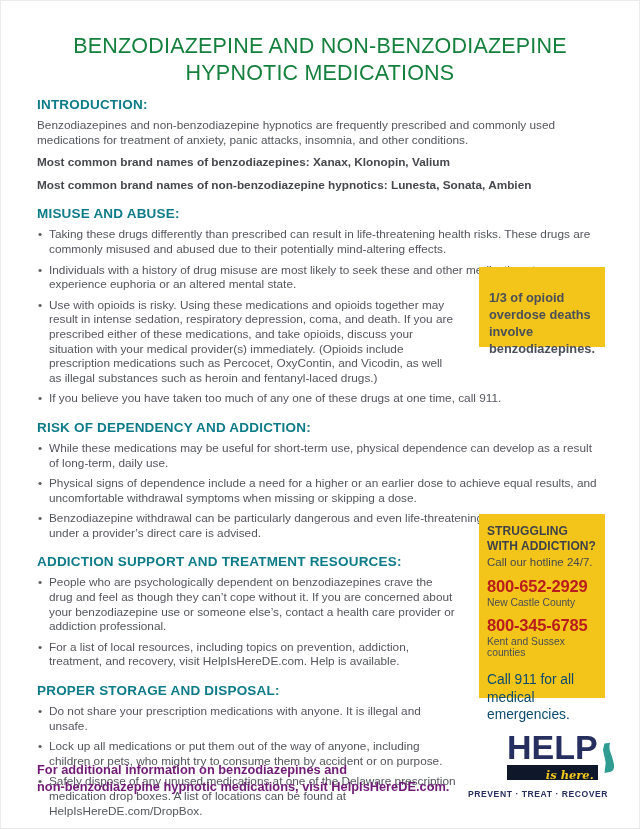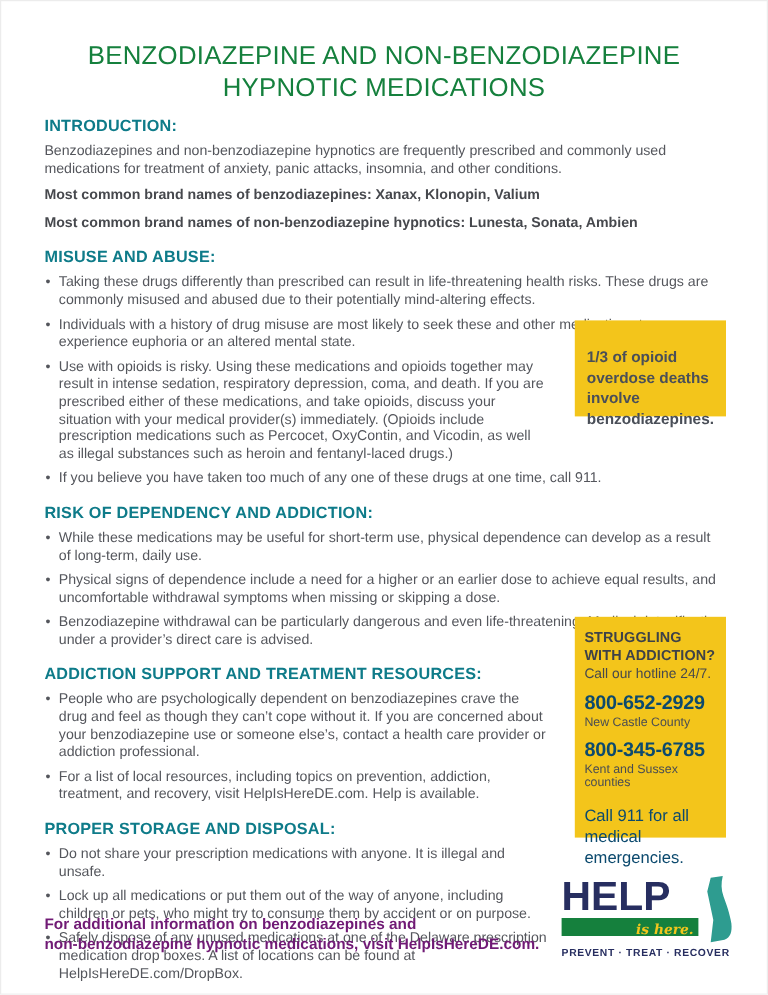--- a/index.html
+++ b/index.html
@@ -90,21 +90,21 @@
     letter-spacing:0.1px;
   }
   .hl-sub{
     margin-top:2px;
     color:#46484D;
     font-size:11.5px;
     line-height:14px;
   }
   .hl-phone{
     margin-top:8px;
-    color:#0c4a6e;
+    color:#b91c1c;
     font-size:16.5px;
     font-weight:bold;
     letter-spacing:-0.2px;
   }
   .hl-label{
     margin-top:1px;
     color:#4A4D52;
     font-size:10.3px;
   }
   .hl-emergency{
@@ -124,32 +124,33 @@
     font-weight:bold;
   }
   .logo{
     position:absolute;
     left:467px;top:729px;
     width:146px;
   }
   .logo-row{
     display:flex;
     align-items:flex-start;
+    margin-left:39px;
   }
   .logo-left{width:114px;}
   .logo-word{
     color:#272E60;
     font-size:34px;
     line-height:34px;
     font-weight:bold;
     letter-spacing:0px;
   }
   .logo-bar{
     margin-top:1px;
-    background:#15803d;
+    background:#0f172a;
     height:15px;
     text-align:right;
     padding:0 4px;
     box-sizing:border-box;
   }
   .logo-bar span{
     color:#F2C61D;
     font-family:"DejaVu Serif","Liberation Serif",serif;
     font-style:italic;
     font-weight:bold;

